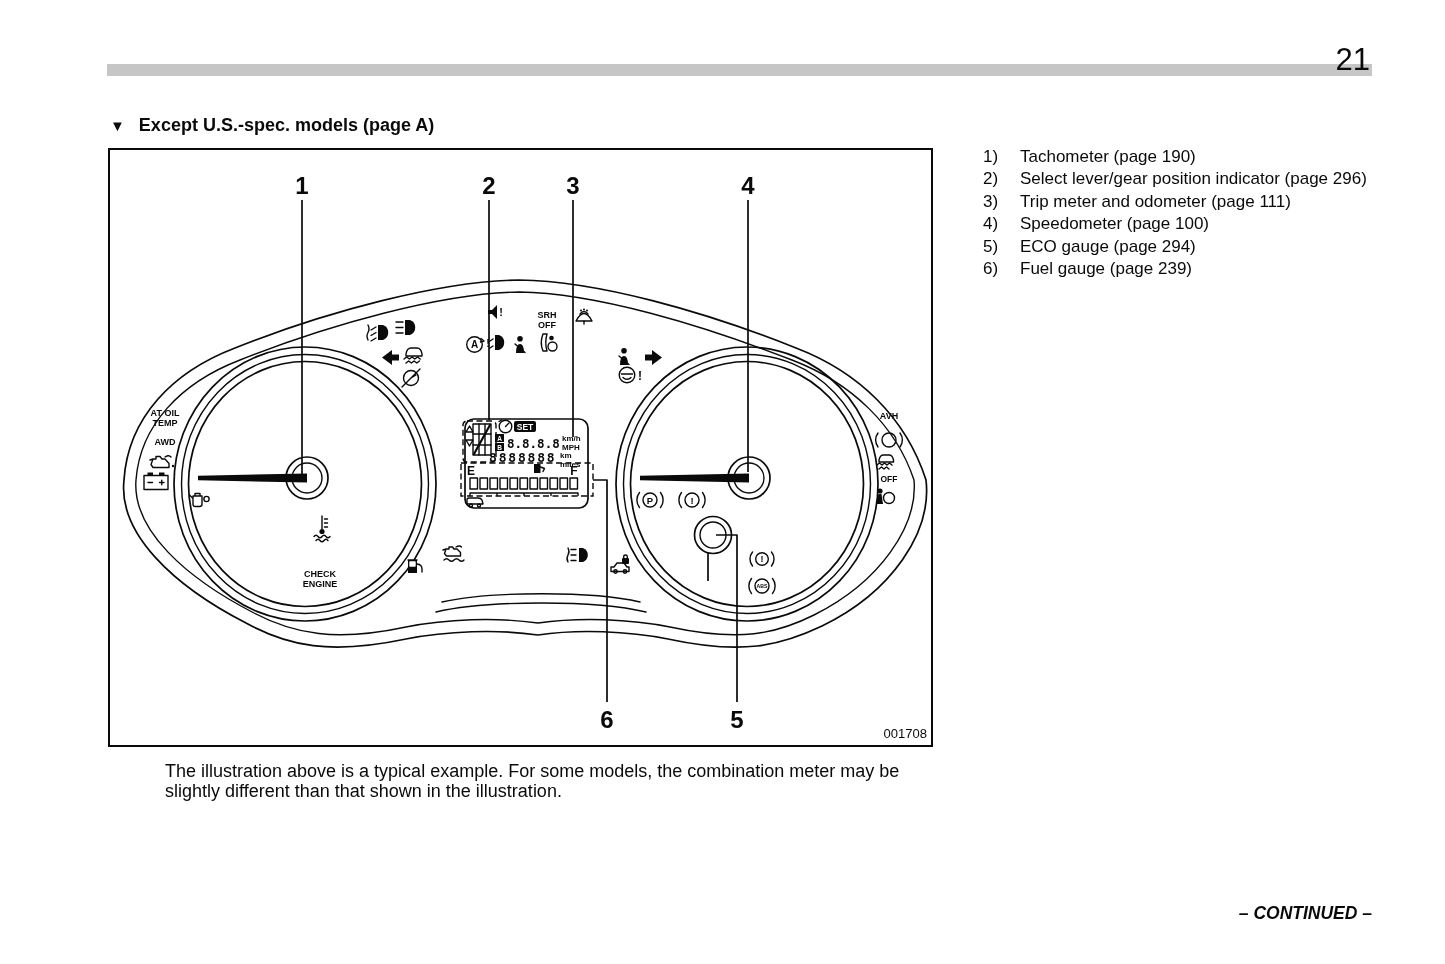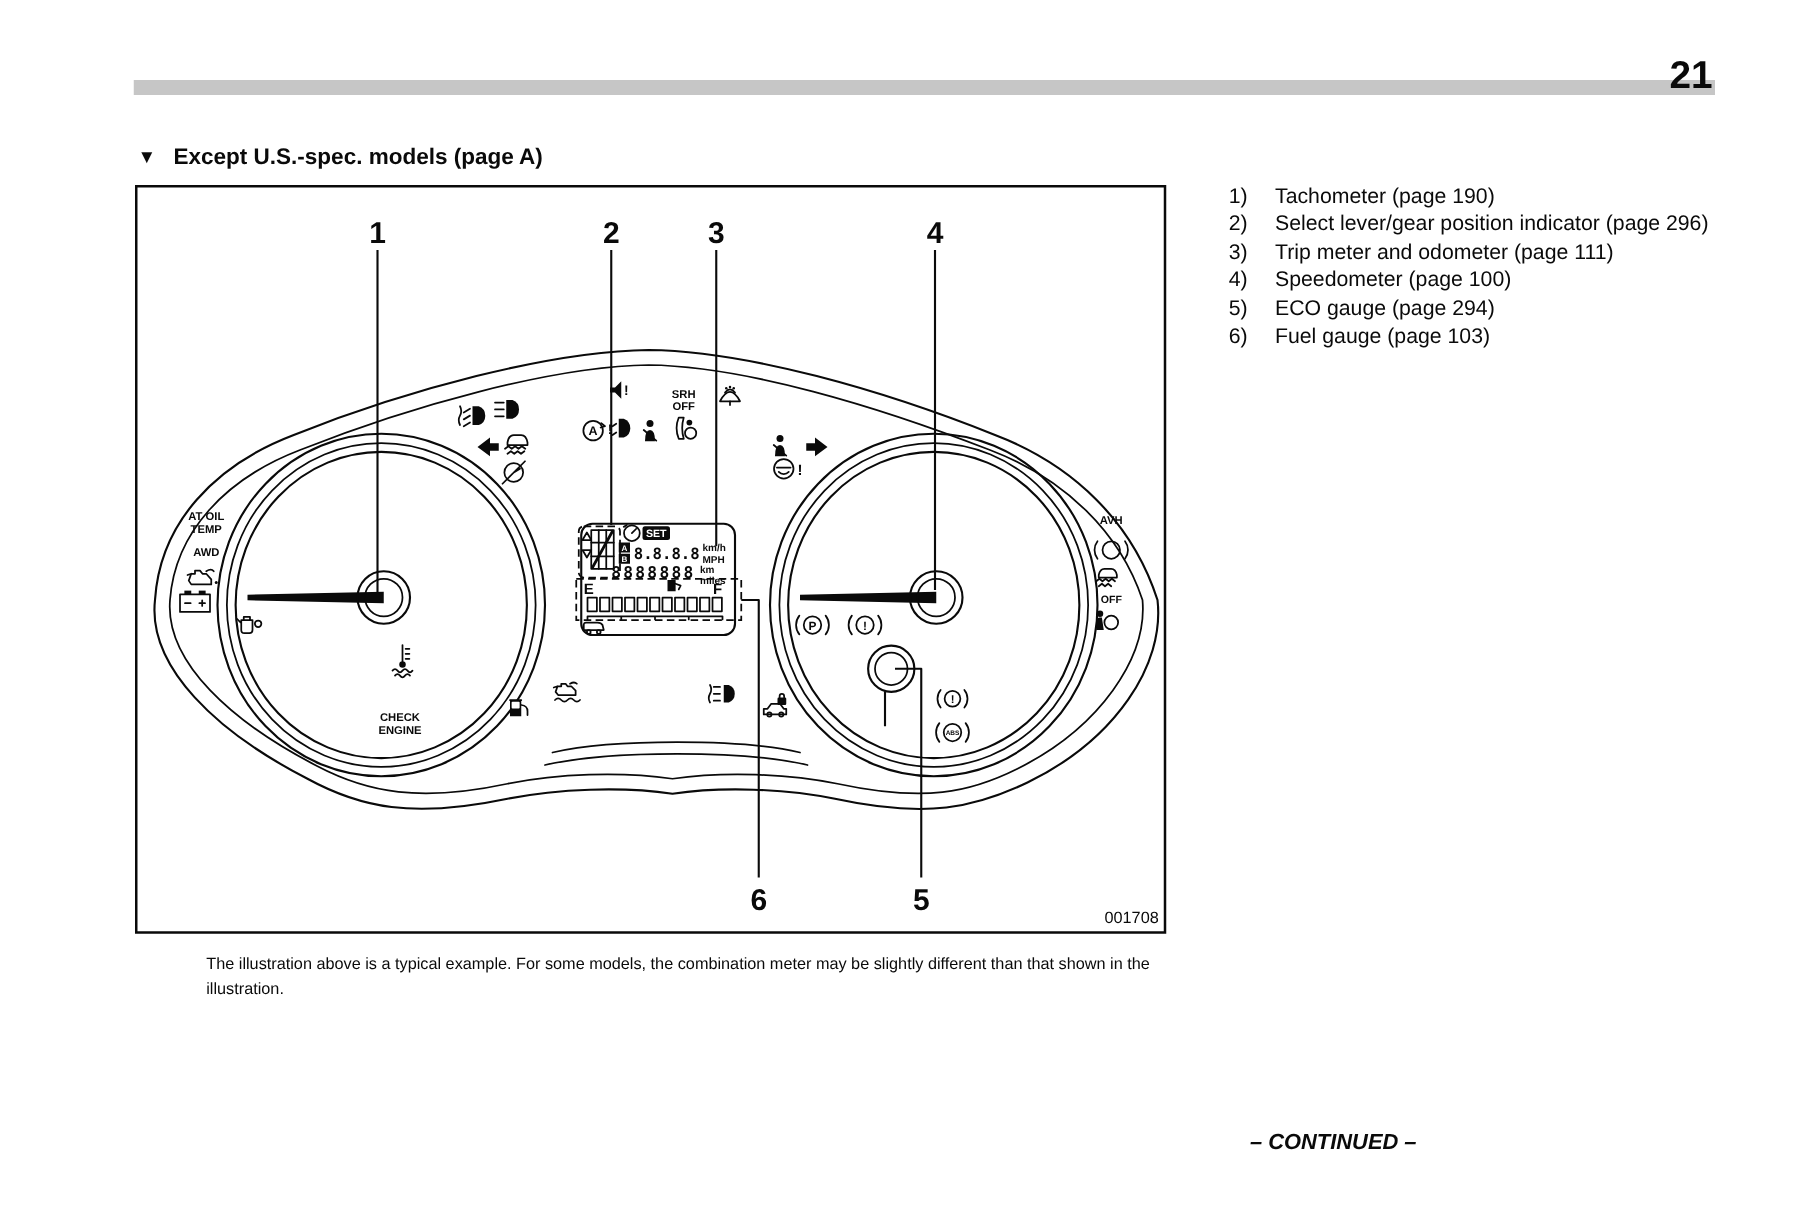--- a/index.html
+++ b/index.html
@@ -1,30 +1,30 @@
 <!DOCTYPE html>
 <html><head>
 <meta charset="utf-8">
 <style>
   html,body{margin:0;padding:0;background:#ffffff;}
   #page{position:relative;width:1445px;height:964px;background:#ffffff;overflow:hidden;
         font-family:"Liberation Sans",sans-serif;color:#0a0a0a;}
   .abs{position:absolute;}
   #topbar{left:107px;top:64px;width:1265px;height:12px;background:#c6c6c6;}
-  #page-number{left:1240px;top:42px;width:130px;text-align:right;font-size:31px;font-weight:bold;letter-spacing:0px;}
+  #page-number{left:1240px;top:42px;width:130px;text-align:right;font-size:31px;font-weight:normal;letter-spacing:0px;}
   #heading{left:110px;top:115px;display:flex;align-items:center;gap:14px;font-size:18px;font-weight:bold;}
   #heading .tri{font-size:15px;line-height:1;}
   #figure-box{left:108px;top:148px;width:825px;height:599px;border:2px solid #0a0a0a;box-sizing:border-box;}
   #figure-box svg{position:absolute;left:0;top:0;}
   #parts-list{left:983px;top:146px;width:400px;font-size:17px;line-height:22.4px;}
   .pl-row{display:flex;}
   .pl-num{width:37px;flex:0 0 37px;}
   .pl-label{width:352px;}
-  #caption{left:165px;top:761px;width:778px;font-size:13px;line-height:20px;}
-  #continued{left:1000px;top:903px;width:372px;font-size:17.5px;font-weight:bold;font-style:italic;}
+  #caption{left:165px;top:761px;width:778px;font-size:18px;line-height:20px;}
+  #continued{left:1000px;top:903px;width:372px;text-align:right;font-size:17.5px;font-weight:bold;font-style:italic;}
   
   .ln{fill:none;stroke:#0a0a0a;stroke-width:1.4;stroke-linecap:round;stroke-linejoin:round;}
   .ln16{fill:none;stroke:#0a0a0a;stroke-width:1.7;stroke-linejoin:round;}
   .fl{fill:#0a0a0a;stroke:none;}
   .dash{fill:none;stroke:#0a0a0a;stroke-width:1.4;stroke-dasharray:6 3.5;}
   text{fill:#0a0a0a;}
   .lbl{font-family:"Liberation Sans",sans-serif;font-weight:bold;font-size:9px;text-anchor:middle;}
   .lbl8{font-family:"Liberation Sans",sans-serif;font-weight:bold;font-size:8px;text-anchor:start;}
   .callout{font-family:"Liberation Sans",sans-serif;font-weight:bold;font-size:24px;text-anchor:middle;}
   .seg{font-family:"DejaVu Sans Mono",monospace;font-weight:bold;}
@@ -326,21 +326,21 @@
     <div class="pl-row">
       <span class="pl-num">4)</span>
       <span class="pl-label">Speedometer (page 100)</span>
     </div>
     <div class="pl-row">
       <span class="pl-num">5)</span>
       <span class="pl-label">ECO gauge (page 294)</span>
     </div>
     <div class="pl-row">
       <span class="pl-num">6)</span>
-      <span class="pl-label">Fuel gauge (page 103)</span>
+      <span class="pl-label">Fuel gauge (page 239)</span>
     </div>
   </div>
 
   <div id="caption" class="abs">The illustration above is a typical example. For some models, the combination meter may be slightly different than that shown in the illustration.</div>
 
   <div id="continued" class="abs">– CONTINUED –</div>
 
 </div>
 
 </body></html>

